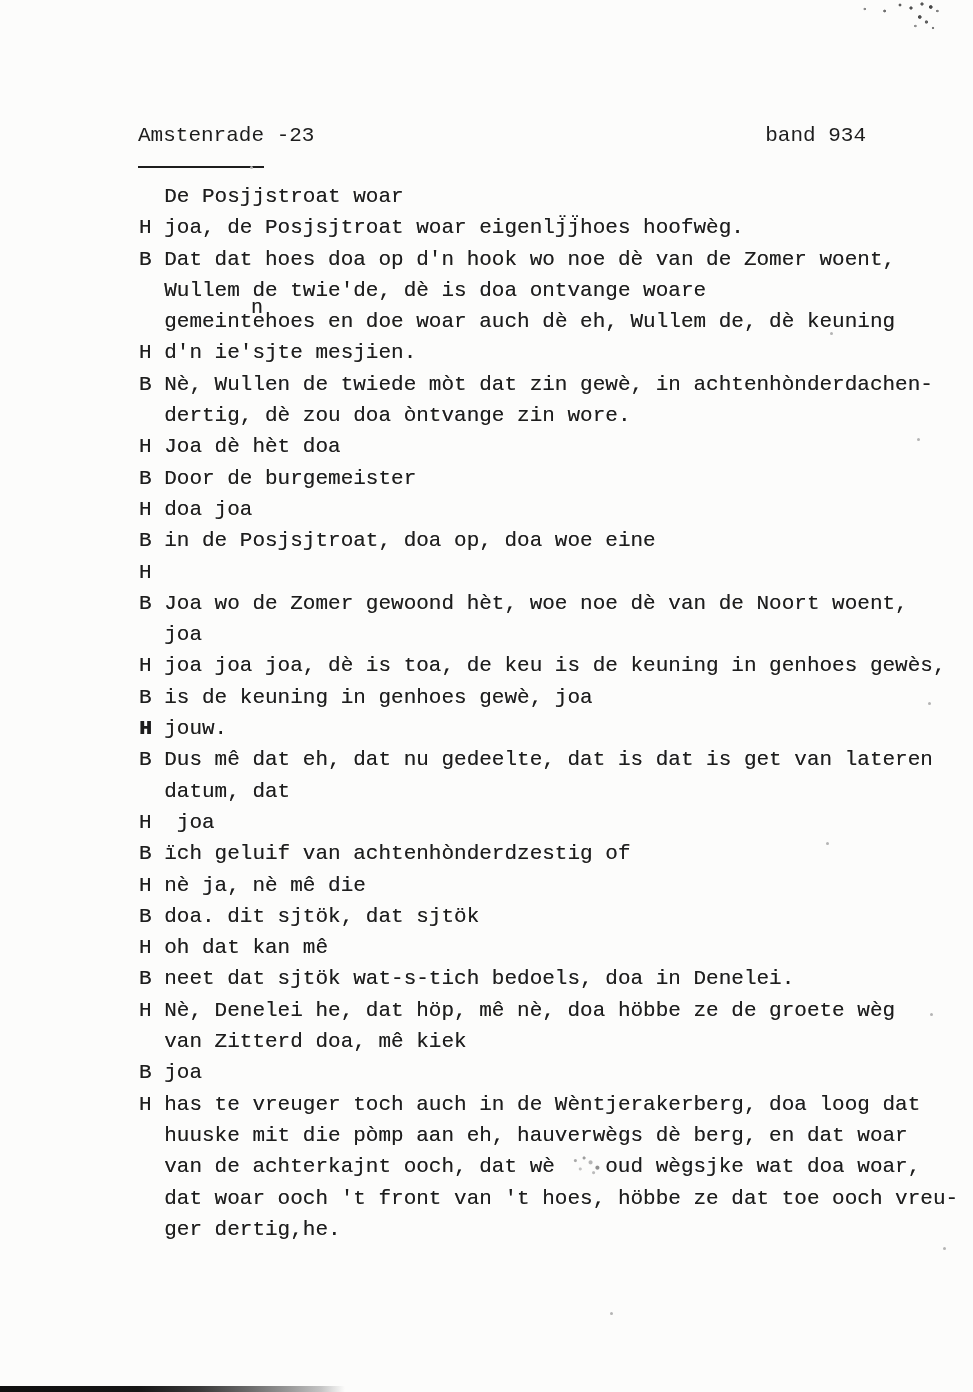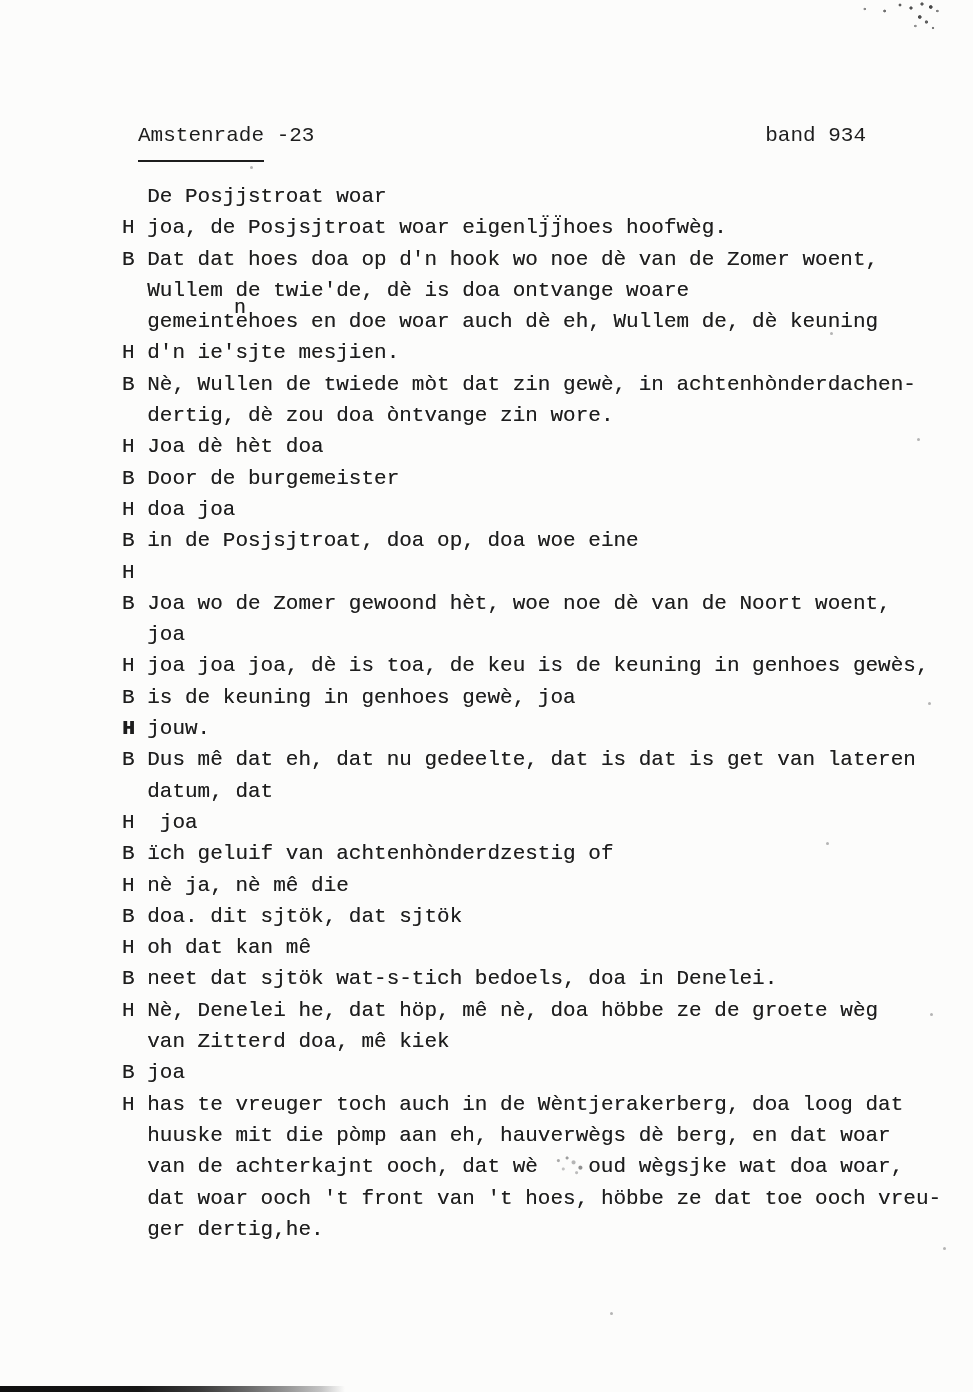--- a/index.html
+++ b/index.html
@@ -18,26 +18,26 @@
     left: 138px;
     right: 107px;
     display: flex;
     justify-content: space-between;
     font-size: 21px;
     line-height: 24px;
     white-space: pre;
   }
   .title-underlined {
     border-bottom: 2px solid #1d1d1d;
-    padding-bottom: 13px;
+    padding-bottom: 19px;
   }
   .transcript {
     position: absolute;
     top: 181px;
-    left: 122px;
+    left: 139px;
     font-size: 21px;
     line-height: 31.3px;
     text-shadow: 0 0 0.6px rgba(25,25,25,0.55);
   }
   .line { display: flex; }
   .spk {
     width: 2ch;
     flex: none;
     white-space: pre;
   }

